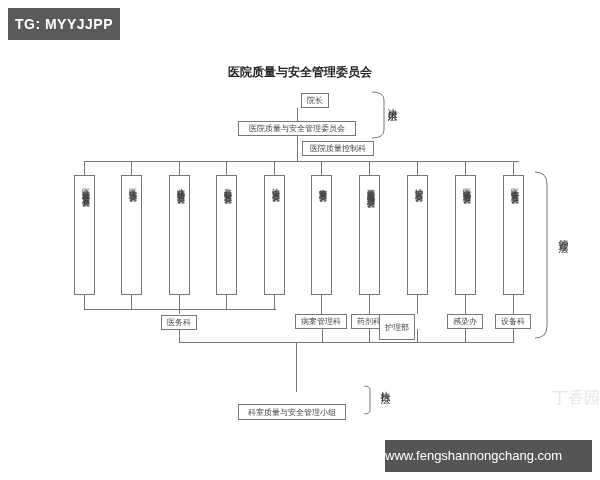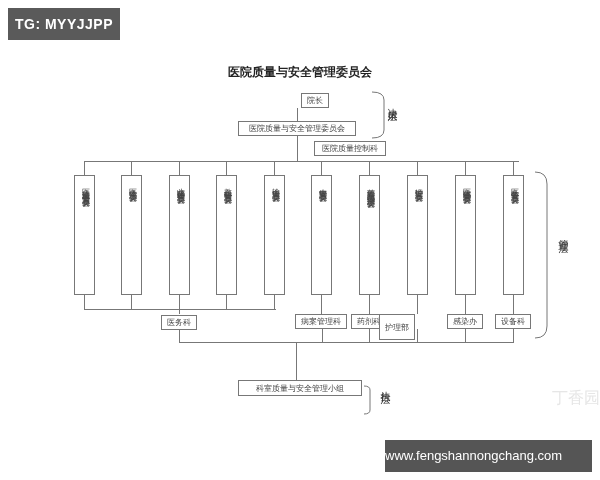--- a/index.html
+++ b/index.html
@@ -49,21 +49,21 @@
 <body>
 
 <div class="abs tag">TG: MYYJJPP</div>
 
 <div class="abs title">医院质量与安全管理委员会</div>
 
 <div class="abs box" style="left:301px;top:93px;width:28px;height:15px;">院长</div>
 <div class="abs line" style="left:297px;top:108px;width:1px;height:13px;"></div>
 <div class="abs box" style="left:238px;top:121px;width:118px;height:15px;">医院质量与安全管理委员会</div>
 <div class="abs line" style="left:297px;top:136px;width:1px;height:26px;"></div>
-<div class="abs box" style="left:302px;top:141px;width:72px;height:15px;margin-left:12px;">医院质量控制科</div>
+<div class="abs box" style="left:302px;top:141px;width:72px;height:15px;">医院质量控制科</div>
 
 <svg class="abs" style="left:370px;top:90px;" width="30" height="52">
   <path d="M2 2 Q14 2 14 10 L14 40 Q14 48 2 48" fill="none" stroke="#777" stroke-width="1"></path>
 </svg>
 <div class="abs layer-label" style="left:385px;top:100px;">决策层</div>
 
 <div class="abs line" style="left:84px;top:161px;width:435px;height:1px;"></div>
 
 <div id="committees">
     <div class="abs line" style="left: 84px; top: 161px; width: 1px; height: 14px;"></div>
@@ -115,21 +115,21 @@
 
 <div class="abs line" style="left:179px;top:329px;width:1px;height:13px;"></div>
 <div class="abs line" style="left:322px;top:329px;width:1px;height:13px;"></div>
 <div class="abs line" style="left:369px;top:329px;width:1px;height:13px;"></div>
 <div class="abs line" style="left:417px;top:329px;width:1px;height:13px;"></div>
 <div class="abs line" style="left:465px;top:329px;width:1px;height:13px;"></div>
 <div class="abs line" style="left:513px;top:329px;width:1px;height:13px;"></div>
 <div class="abs line" style="left:179px;top:342px;width:335px;height:1px;"></div>
 <div class="abs line" style="left:296px;top:342px;width:1px;height:50px;"></div>
 
-<div class="abs box" style="left:238px;top:380px;width:124px;height:16px;">科室质量与安全管理小组</div>
+<div class="abs box" style="left:238px;top:404px;width:108px;height:16px;">科室质量与安全管理小组</div>
 <svg class="abs" style="left:362px;top:384px;" width="20" height="34">
   <path d="M2 2 Q8 2 8 6 L8 26 Q8 30 2 30" fill="none" stroke="#777" stroke-width="1"></path>
 </svg>
 <div class="abs layer-label" style="left:378px;top:383px;">执行层</div>
 
 <div class="abs wm" style="left:552px;top:388px;">丁香园</div>
 
 <div class="abs footer-url">www.fengshannongchang.com</div>
 
 </body></html>

